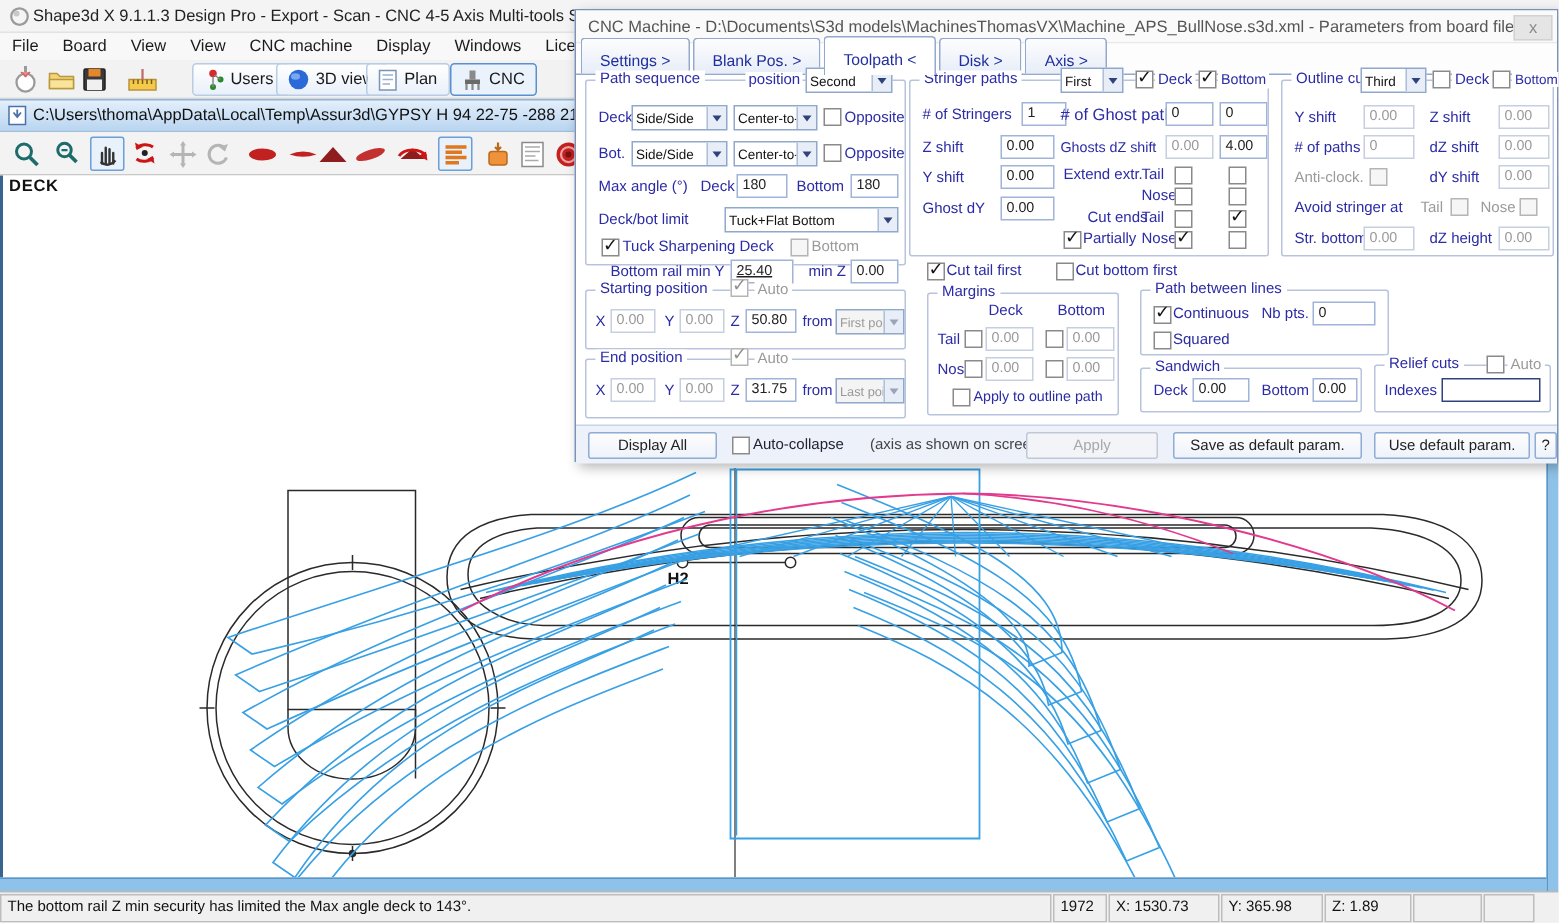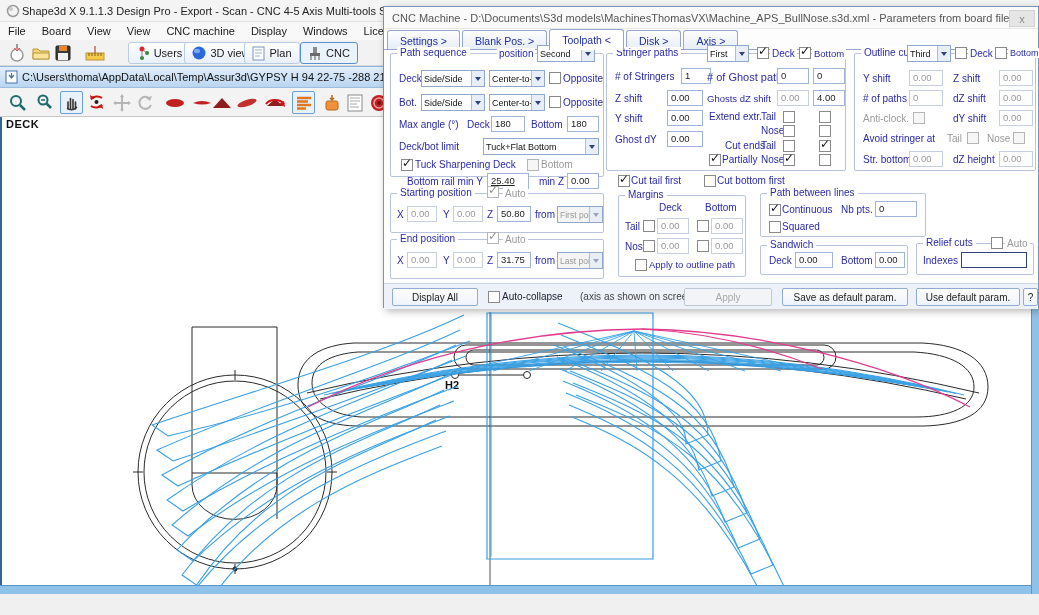--- a/index.html
+++ b/index.html
@@ -34,21 +34,21 @@
   #statusbar { position:absolute; left:0; top:594px; width:1039px; height:21px; background:#f0f0f0; border-top:1px solid #b9b9b9; display:flex; align-items:stretch; padding-top:1px; }
   .scell { border:1px solid #bdbdbd; background:#f0f0f0; font-size:10px; color:#111; padding:2px 4px; white-space:nowrap; overflow:hidden; margin-right:1px; }
   .scell.msg { flex:1; }
 
   
   #dialog { position:absolute; left:383px; top:6px; width:656px; height:302px; background:#fff; border:1px solid #7a92b8; box-shadow:3px 3px 8px rgba(0,0,0,.30); z-index:10; }
   #dlg-titlebar { position:absolute; left:0; top:0; width:100%; height:22px; background:#fafafa; border-bottom:1px solid #e8e8e8; display:flex; align-items:center; }
   #dlg-titlebar .ttl { font-size:11px; color:#555; margin-left:8px; white-space:nowrap; overflow:hidden; }
   #dlg-close { position:absolute; right:3px; top:3px; width:26px; height:17px; background:#e5e5e5; border:1px solid #d2d2d2; color:#8a8a8a; font-size:11px; display:flex; align-items:center; justify-content:center; }
   #dlg-tabs { position:absolute; left:0; top:22px; width:100%; height:21px; border-bottom:1px solid #93a8cc; display:flex; align-items:flex-end; padding-left:3px; background:#fdfdfd; }
-  .tab { border:1px solid #93a8cc; border-bottom:none; border-radius:3px 3px 0 0; background:linear-gradient(#fdfdfd,#e7edf8); color:#1f2f9e; font-size:10.5px; padding:4px 12px 2px 12px; margin-right:2px; position:relative; }
+  .tab { border:1px solid #93a8cc; border-bottom:none; border-radius:3px 3px 0 0; background:linear-gradient(#fdfdfd,#e7edf8); color:#1f2f9e; font-size:10.5px; padding:9px 12px 2px 12px; margin-right:2px; position:relative; }
   .tab.active { background:#fff; margin-bottom:-1px; padding-bottom:4px; z-index:2; }
   #dlg-footer { position:absolute; left:0; top:276px; width:100%; height:26px; background:#edf2fa; border-top:1px solid #c9d6ea; }
 
   .grp { position:absolute; border:1px solid #b8c4de; border-radius:2px; }
   .cap { position:absolute; top:-7px; left:6px; background:#fff; padding:0 3px; color:#2b2ba6; font-size:10px; white-space:nowrap; }
   .lbl { position:absolute; color:#2b2ba6; font-size:10px; white-space:nowrap; }
   .lbl.gray { color:#9a9a9a; }
   .lbl.onb { background:#fff; padding:0 2px; }
   .fld { position:absolute; border:1px solid #9fb4d8; background:#fff; font-size:9.5px; color:#222; padding:1px 3px; height:16px; line-height:12px; overflow:hidden; white-space:nowrap; }
   .fld.dis { color:#9a9a9a; border-color:#c6cfdf; }
@@ -318,20 +318,30 @@
           <path d="M489 196 V440" stroke="#38a0e4" fill="none" stroke-width="1"></path>
           <path d="M306 290 C420 232 540 213 640 212 C750 213 880 244 968 290" stroke="#e23a8e" fill="none" stroke-width="1.3"></path>
           <path d="M640 212 C700 215 760 228 820 252" stroke="#e23a8e" fill="none" stroke-width="1.1"></path>
         </g>
     </svg>
     <div id="deck-label">DECK</div>
   </div>
   <div id="right-strip"></div>
   <div id="bottom-strip"></div>
 
+  <div id="statusbar">
+    <span class="scell msg">The bottom rail Z min security has limited the Max angle deck to 143°.</span>
+    <span class="scell" style="width:36px;">1972</span>
+    <span class="scell" style="width:74px;">X: 1530.73</span>
+    <span class="scell" style="width:68px;">Y: 365.98</span>
+    <span class="scell" style="width:58px;">Z: 1.89</span>
+    <span class="scell" style="width:46px;"></span>
+    <span class="scell" style="width:34px;"></span>
+    <span class="scell" style="width:14px;border:none;"></span>
+  </div>
 
   <div id="dialog">
     <div id="dlg-titlebar">
       <span class="ttl">CNC Machine - D:\Documents\S3d models\MachinesThomasVX\Machine_APS_BullNose.s3d.xml - Parameters from board file</span>
     </div>
     <div id="dlg-close">x</div>
 
     <div id="dlg-tabs">
       <span class="tab">Settings &gt;</span>
       <span class="tab">Blank Pos. &gt;</span>

